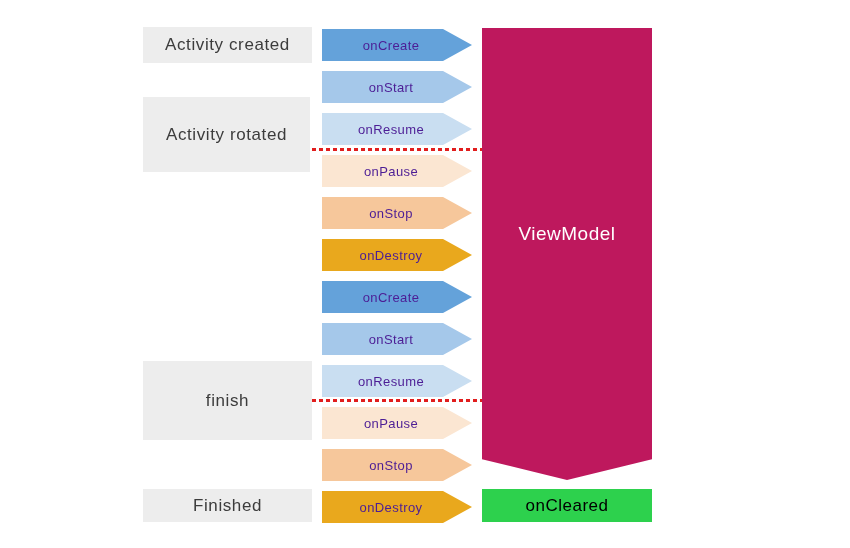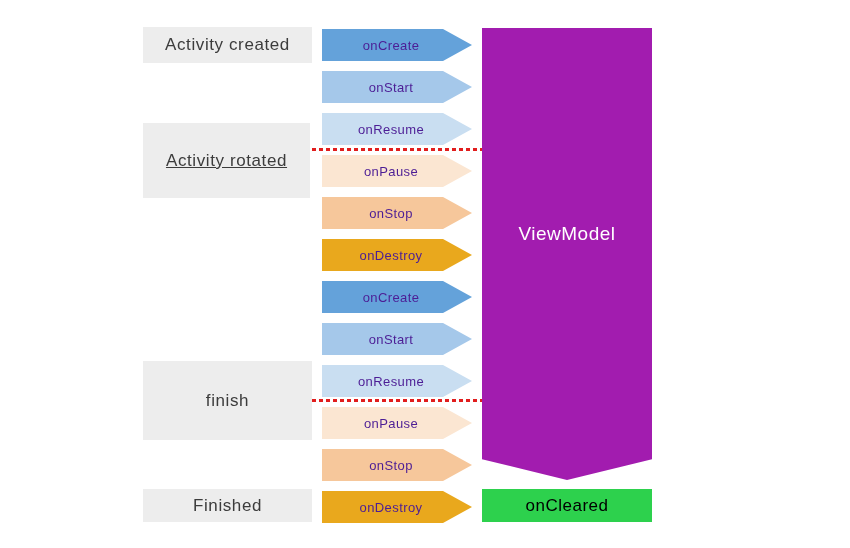--- a/index.html
+++ b/index.html
@@ -24,21 +24,21 @@
     color: #3c3c3c;
     font-size: 17px;
     font-weight: 300;
     letter-spacing: 0.6px;
     display: flex;
     align-items: center;
     justify-content: center;
     text-align: center;
   }
   .stage.s1 { top: 27px;  height: 36px; }
-  .stage.s2 { top: 123px; height: 75px; width: 167px; text-decoration: underline; }
+  .stage.s2 { top: 97px; height: 75px; width: 167px; }
   .stage.s3 { top: 361px; height: 79px; }
   .stage.s4 { top: 489px; height: 33px; }
 
   
   .arrow {
     position: absolute;
     left: 322px;
     width: 150px;
     height: 32px;
     clip-path: polygon(0 0, calc(100% - 29px) 0, 100% 50%, calc(100% - 29px) 100%, 0 100%);
@@ -132,19 +132,19 @@
   <div class="arrow r6" style="background: rgb(100, 162, 218);">onCreate</div>
   <div class="arrow r7" style="background: rgb(165, 200, 234);">onStart</div>
   <div class="arrow r8" style="background: rgb(201, 222, 241);">onResume</div>
   <div class="arrow r9" style="background: rgb(251, 230, 210);">onPause</div>
   <div class="arrow r10" style="background: rgb(246, 199, 155);">onStop</div>
   <div class="arrow r11" style="background: rgb(233, 168, 29);">onDestroy</div>
 
   <div class="divider d1" style="color: rgb(225, 29, 29);"></div>
   <div class="divider d2" style="color: rgb(225, 29, 29);"></div>
 
-  <div class="viewmodel" style="background: #a21caf;">
+  <div class="viewmodel" style="background: #be185d;">
     <div class="viewmodel-label">ViewModel</div>
   </div>
 
   <div class="oncleared" style="background: rgb(45, 209, 77);">onCleared</div>
 
 </div>
 
 </body></html>

